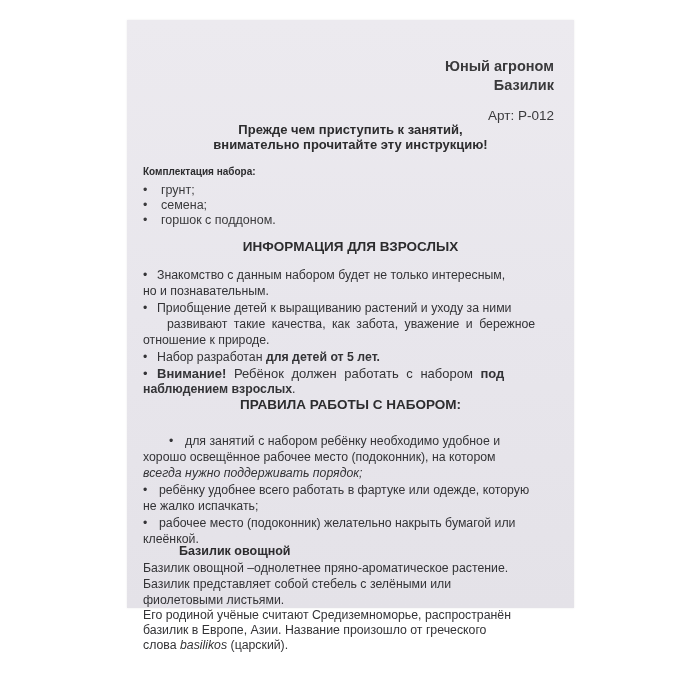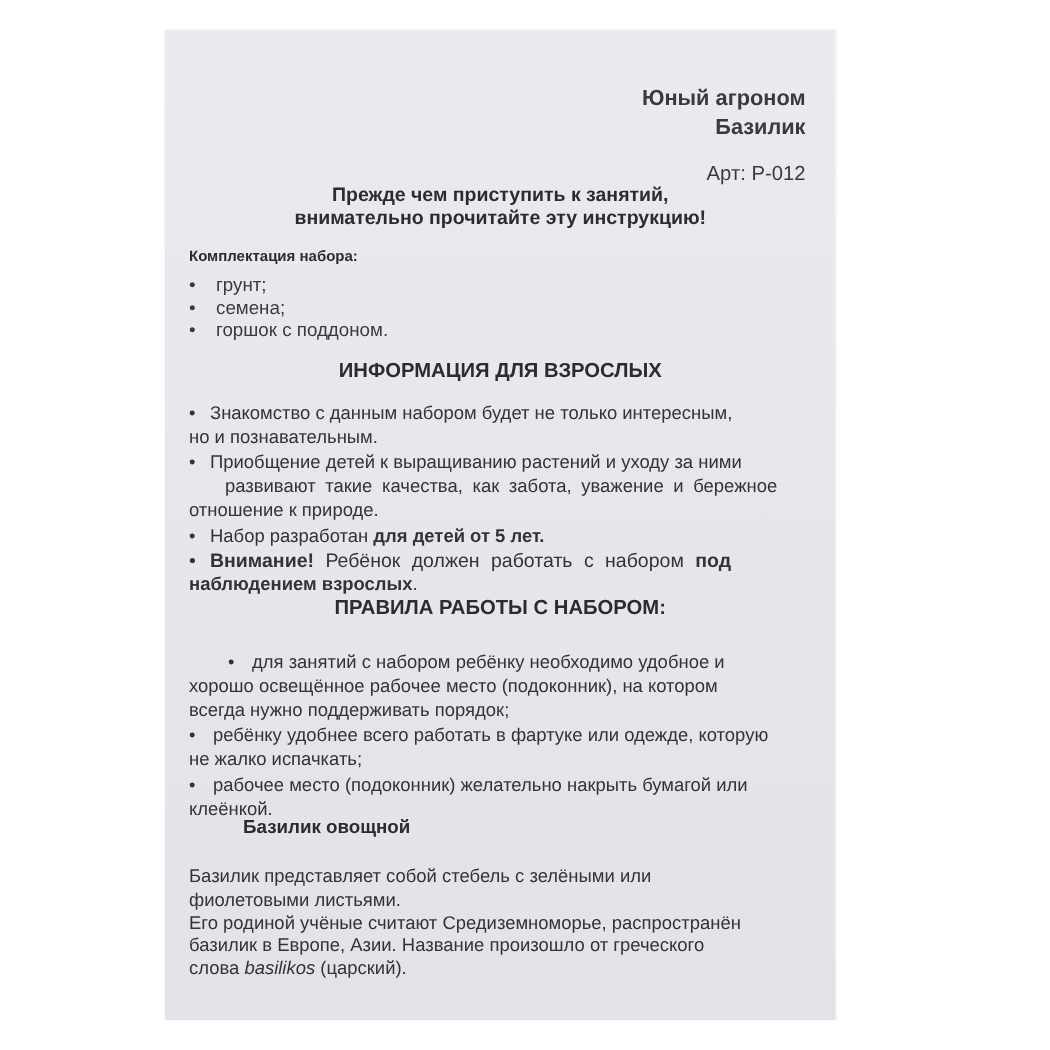--- a/index.html
+++ b/index.html
@@ -1,21 +1,21 @@
 <!DOCTYPE html>
 <html><head>
 <meta charset="utf-8">
 <style>
   html, body { margin:0; padding:0; }
   body {
     width:700px; height:700px; background:#ffffff; position:relative; overflow:hidden;
     font-family:"Liberation Sans", sans-serif; color:#2a2a2c;
   }
   .page {
-    position:absolute; left:110px; top:20px; width:447px; height:660px;
+    position:absolute; left:127px; top:20px; width:447px; height:588px;
     background:linear-gradient(180deg,#eceaef 0%,#e8e6ec 50%,#e4e2e8 100%);
     box-shadow:0 0 2px rgba(0,0,0,0.08);
   }
   .abs { position:absolute; white-space:nowrap; }
   .title { right:20px; text-align:right; font-weight:bold; font-size:14.5px; color:#3a3a3c; }
   .art { right:20px; font-size:13.5px; color:#3a3a3c; }
   .warn { left:0; width:447px; text-align:center; font-weight:bold; font-size:13px; color:#2c2c2e; }
   .h-left { font-weight:bold; font-size:10px; color:#2c2c2e; }
   .h-center { left:0; width:447px; text-align:center; font-weight:bold; font-size:13.5px; color:#2c2c2e; }
   .li { font-size:12.5px; color:#3a3a3c; }
@@ -52,28 +52,29 @@
 
   <div class="abs para" style="left:16px; top:329px;"><span style="display:inline-block;width:14px;">•</span><span>Набор разработан </span><span class="b">для детей от 5 лет.</span></div>
 
   <div class="abs para" style="left:16px; top:345px; font-size:13px; word-spacing:4px;"><span style="display:inline-block;width:14px;">•</span><span class="b">Внимание!</span><span> Ребёнок должен работать с набором </span><span class="b">под</span></div>
   <div class="abs para" style="left:16px; top:361px;"><span class="b">наблюдением взрослых</span><span>.</span></div>
 
   <div class="abs h-center" style="top:377px;">ПРАВИЛА РАБОТЫ С НАБОРОМ:</div>
 
   <div class="abs para" style="left:16px; top:413px;margin-left:26px;"><span style="display:inline-block;width:16px;">•</span><span>для занятий с набором ребёнку необходимо удобное и</span></div>
   <div class="abs para" style="left:16px; top:429px;">хорошо освещённое рабочее место (подоконник), на котором</div>
-  <div class="abs para" style="left:16px; top:445px;">всегда нужно поддерживать порядок;</div>
+  <div class="abs para" style="left:16px; top:445px;font-style:italic;">всегда нужно поддерживать порядок;</div>
 
   <div class="abs para" style="left:16px; top:462px;"><span style="display:inline-block;width:16px;">•</span><span>ребёнку удобнее всего работать в фартуке или одежде, которую</span></div>
   <div class="abs para" style="left:16px; top:478px;">не жалко испачкать;</div>
 
   <div class="abs para" style="left:16px; top:495px;"><span style="display:inline-block;width:16px;">•</span><span>рабочее место (подоконник) желательно  накрыть бумагой или</span></div>
   <div class="abs para" style="left:16px; top:511px;">клеёнкой.</div>
 
   <div class="abs h-left" style="left:16px; top:524px; font-size:12.5px;padding-left:36px;">Базилик овощной</div>
+  <div class="abs para" style="left:16px; top:540px;">Базилик овощной –однолетнее пряно-ароматическое растение.</div>
   <div class="abs para" style="left:16px; top:556px;">Базилик представляет собой стебель с зелёными или</div>
   <div class="abs para" style="left:16px; top:572px;">фиолетовыми листьями.</div>
   <div class="abs para" style="left:16px; top:587px;">Его родиной учёные считают Средиземноморье, распространён</div>
   <div class="abs para" style="left:16px; top:602px;">базилик в Европе, Азии. Название произошло от греческого</div>
   <div class="abs para" style="left:16px; top:617px;"><span>слова </span><span class="i">basilikos</span><span> (царский).</span></div>
 
 </div>
 
 </body></html>

